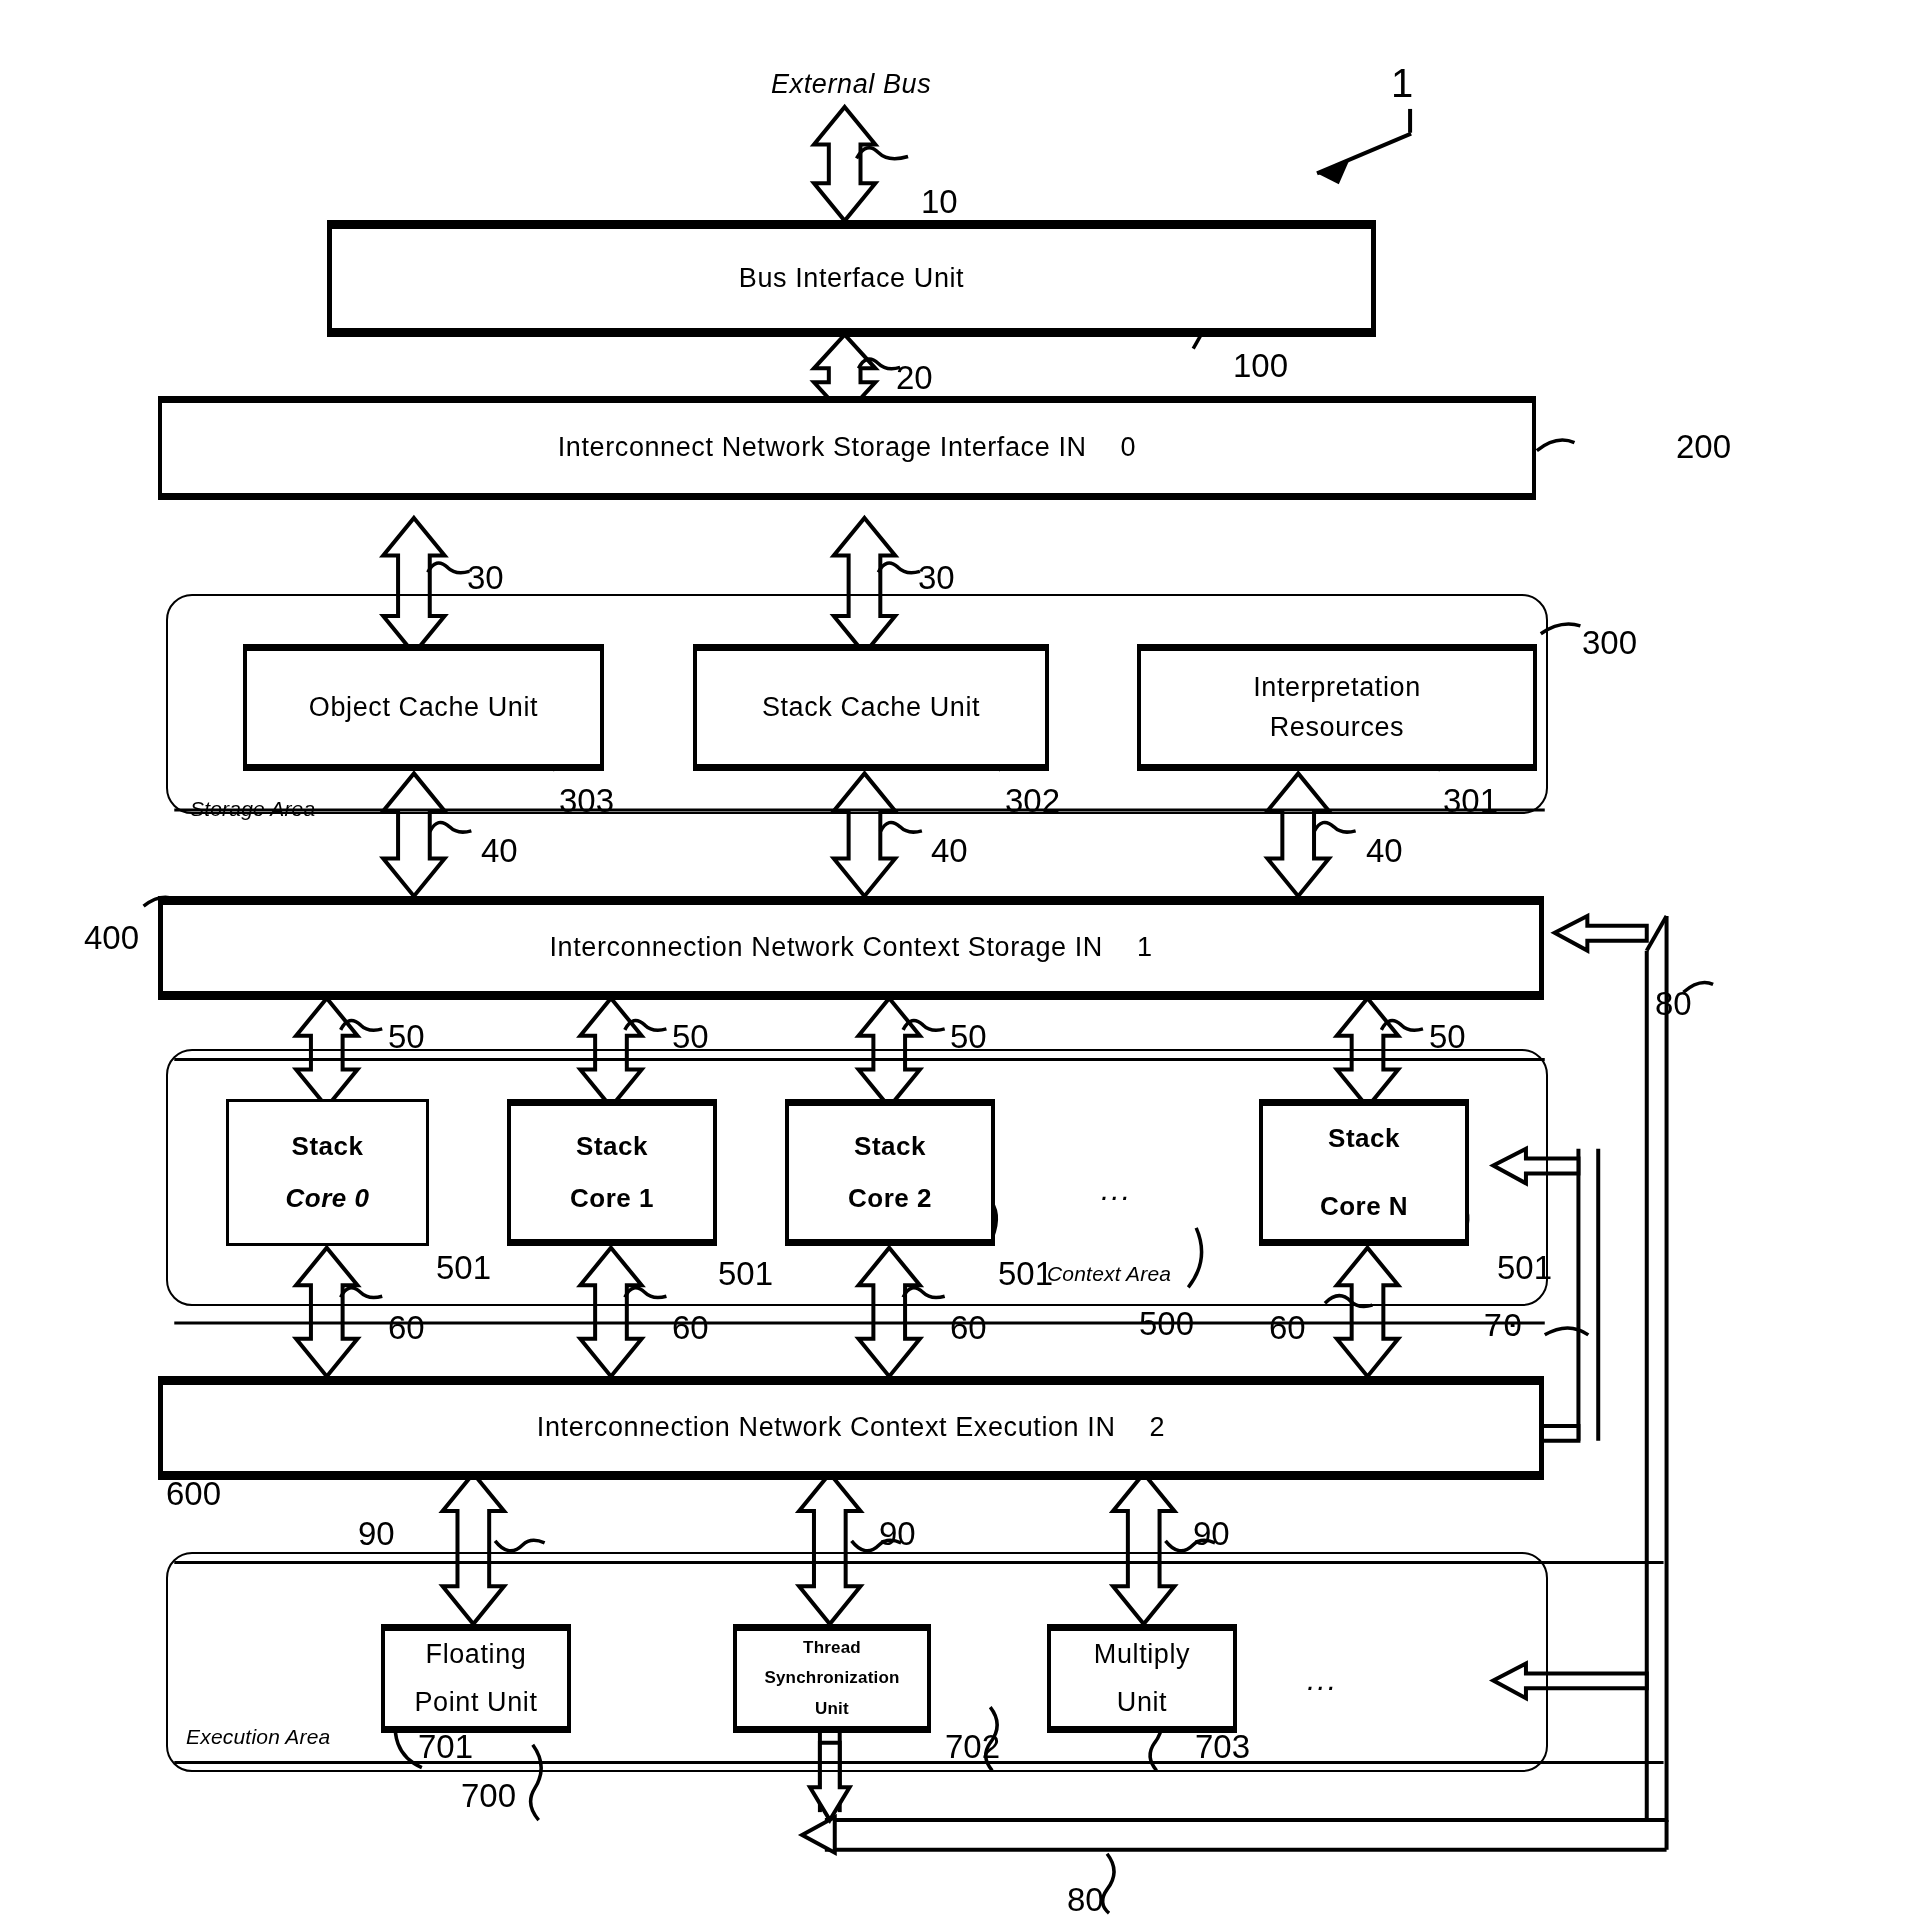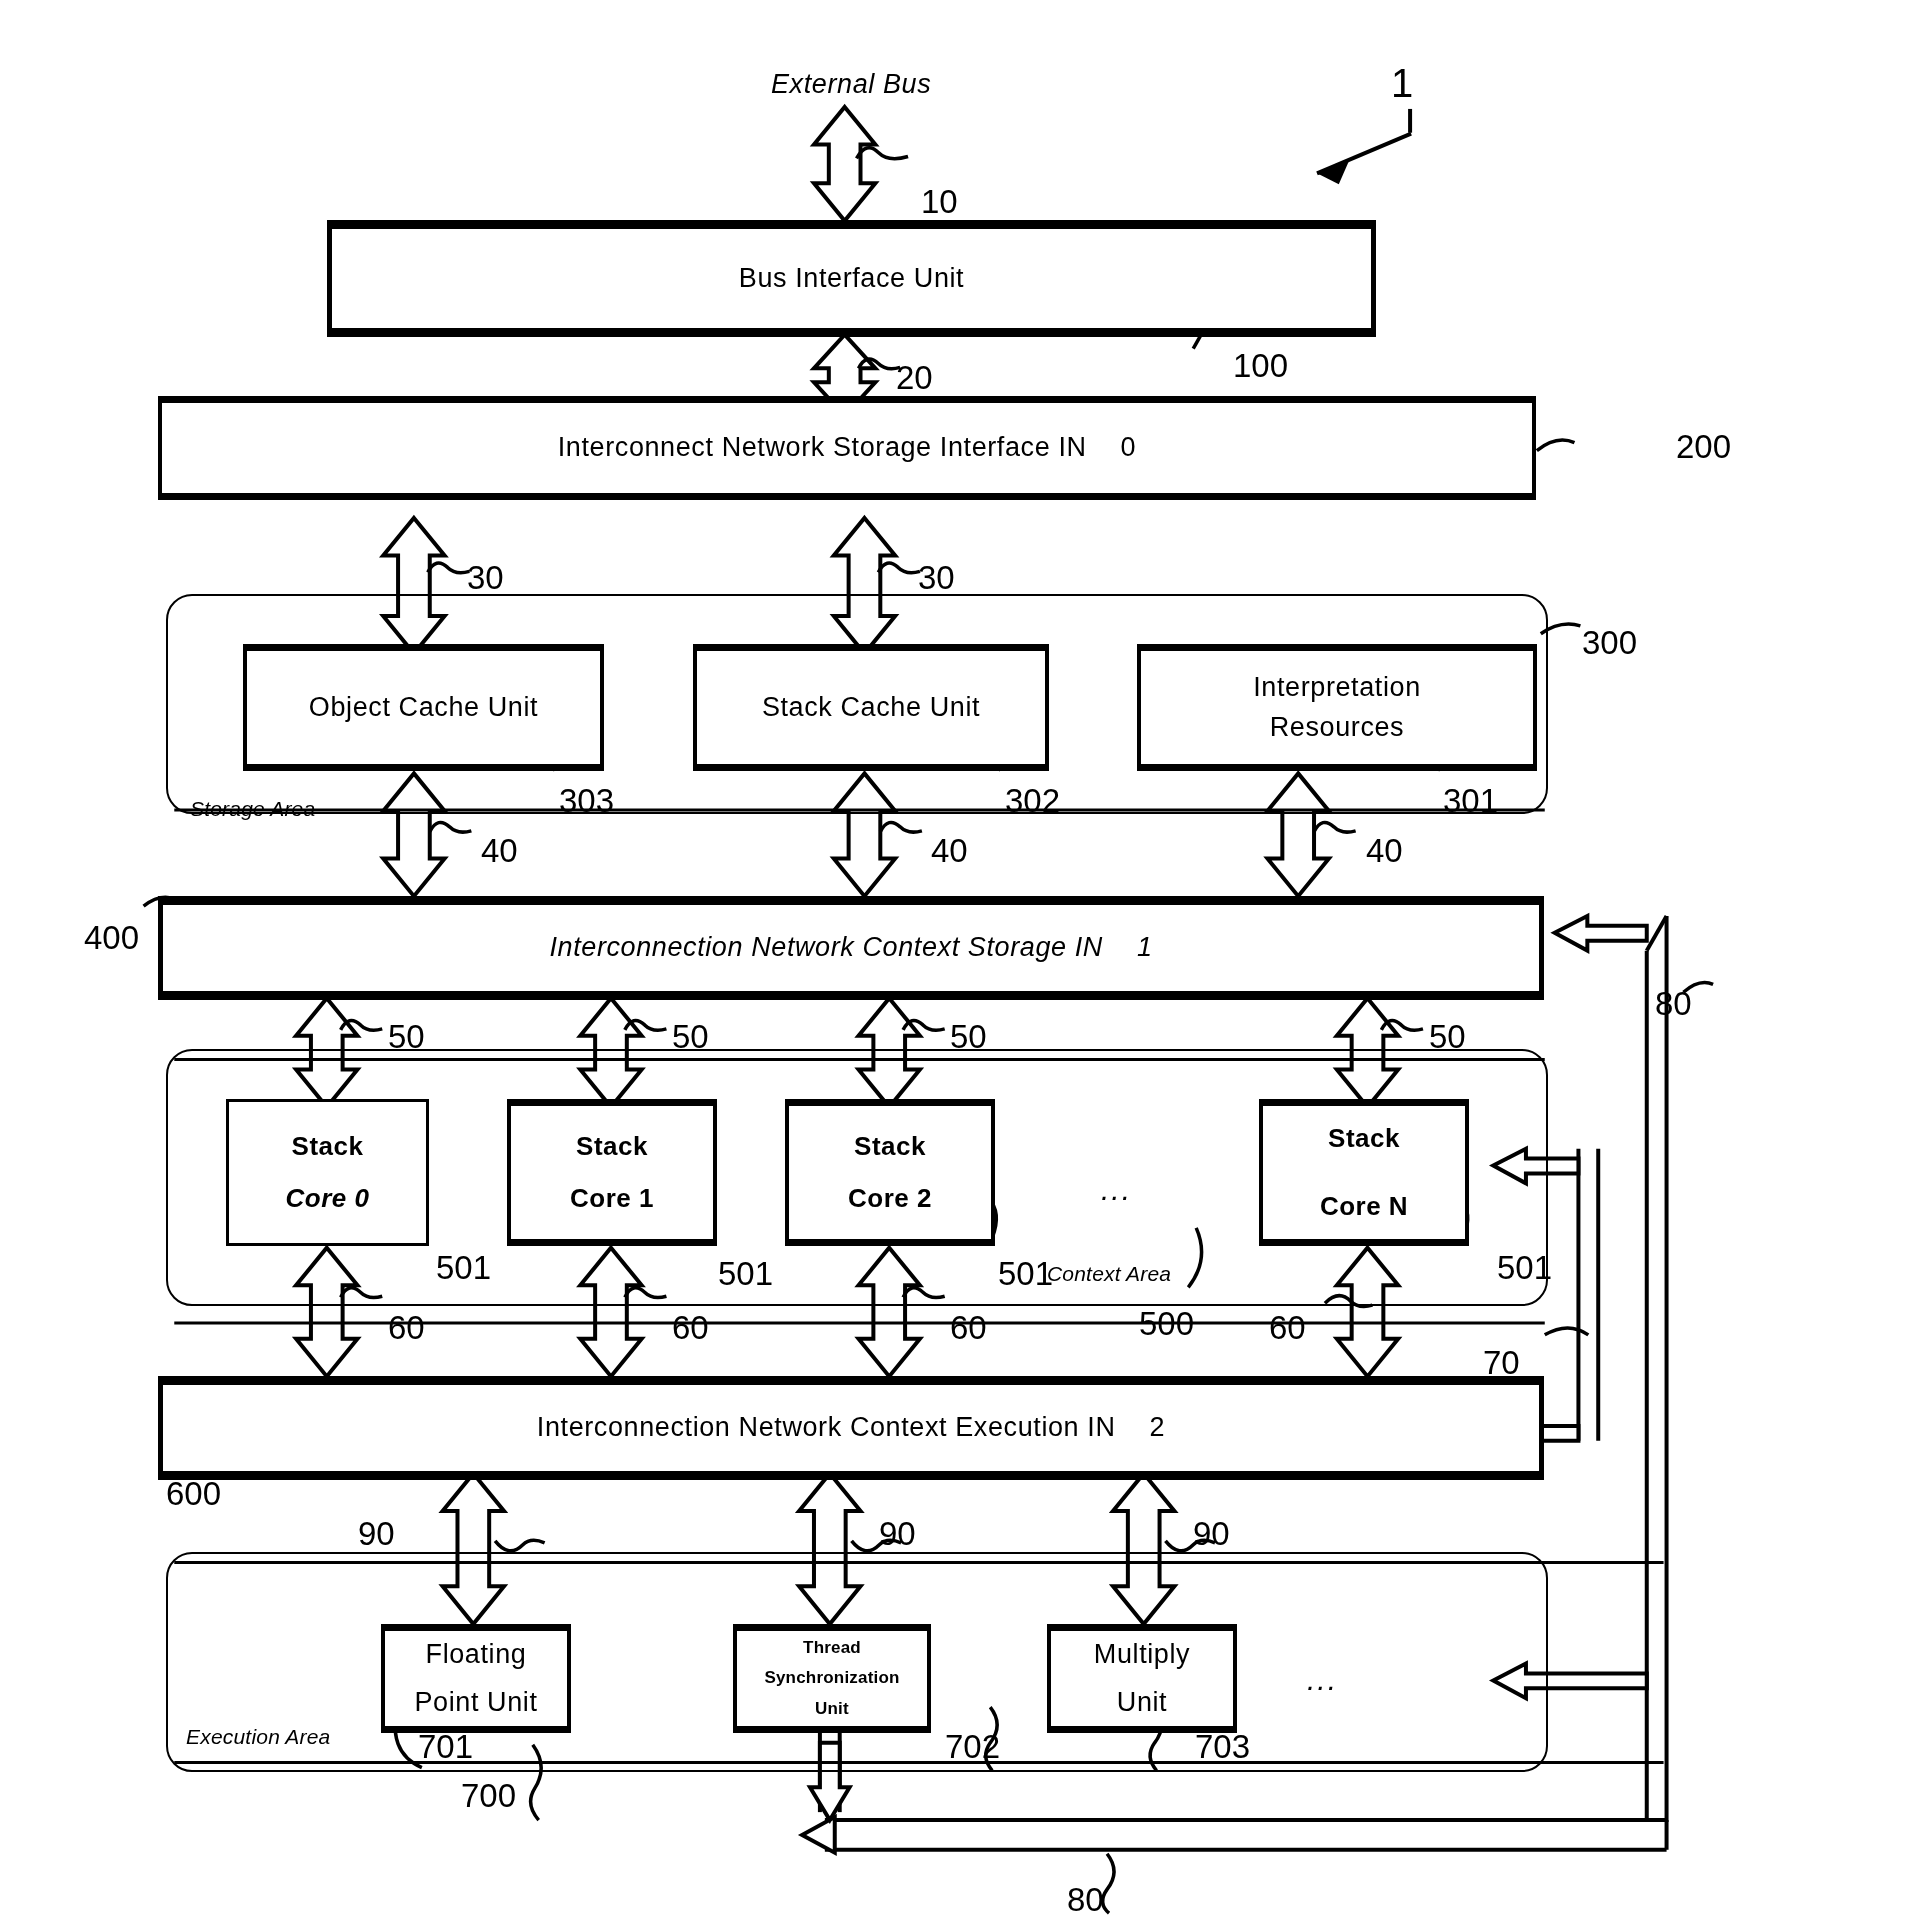--- a/index.html
+++ b/index.html
@@ -316,21 +316,21 @@
     <span class="unit-txt">Interpretation</span>
     <span class="unit-txt">Resources</span>
   </div>
   <div class="num" style="left:1443px; top:782px;">301</div>
 
   <div class="num" style="left:481px; top:832px;">40</div>
   <div class="num" style="left:931px; top:832px;">40</div>
   <div class="num" style="left:1366px; top:832px;">40</div>
 
   <div class="box hv" style="left:158px; top:896px; width:1386px; height:104px;">
-    <span class="bar-txt" style="display:flex; gap:34px;font-style:italic;">
+    <span class="bar-txt" style="display:flex; gap:34px;">
       <span>Interconnection Network Context Storage IN</span>
       <span>1</span>
     </span>
   </div>
   <div class="num" style="left:84px; top:919px;">400</div>
   <div class="num" style="left:1655px; top:985px;">80</div>
 
   <div class="num" style="left:388px; top:1018px;">50</div>
   <div class="num" style="left:672px; top:1018px;">50</div>
   <div class="num" style="left:950px; top:1018px;">50</div>
@@ -363,21 +363,21 @@
   <div class="box hv-lite" style="left:1259px; top:1099px; width:210px; height:147px; flex-direction:column;">
     <span class="core-txt">Stack</span>
     <span class="core-txt" style="margin-top:30px;">Core N</span>
   </div>
   <div class="num" style="left:1497px; top:1249px;">501</div>
 
   <div class="num" style="left:388px; top:1309px;">60</div>
   <div class="num" style="left:672px; top:1309px;">60</div>
   <div class="num" style="left:950px; top:1309px;">60</div>
   <div class="num" style="left:1269px; top:1309px;">60</div>
-  <div class="num" style="left:1483px; top:1344px;">70</div>
+  <div class="num" style="left:1483px; top:1309px;font-family:Liberation Mono, monospace;">70</div>
 
   <div class="box hv" style="left:158px; top:1376px; width:1386px; height:104px;">
     <span class="bar-txt" style="display:flex; gap:34px;">
       <span>Interconnection Network Context Execution IN</span>
       <span>2</span>
     </span>
   </div>
   <div class="num" style="left:166px; top:1475px;">600</div>
 
   <div class="num" style="left:358px; top:1515px;">90</div>

